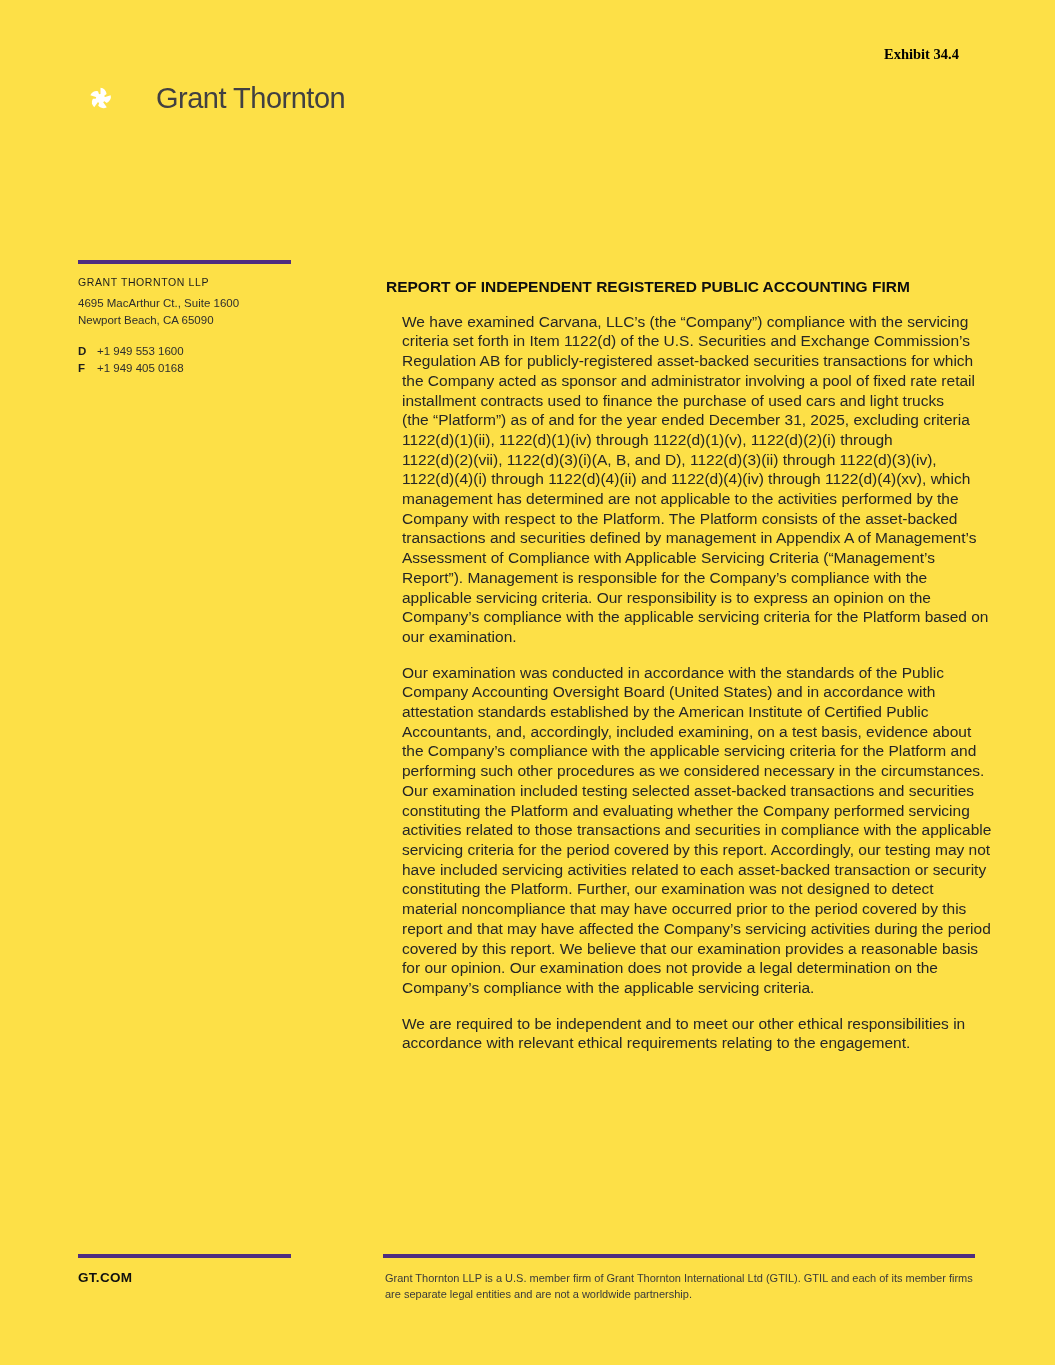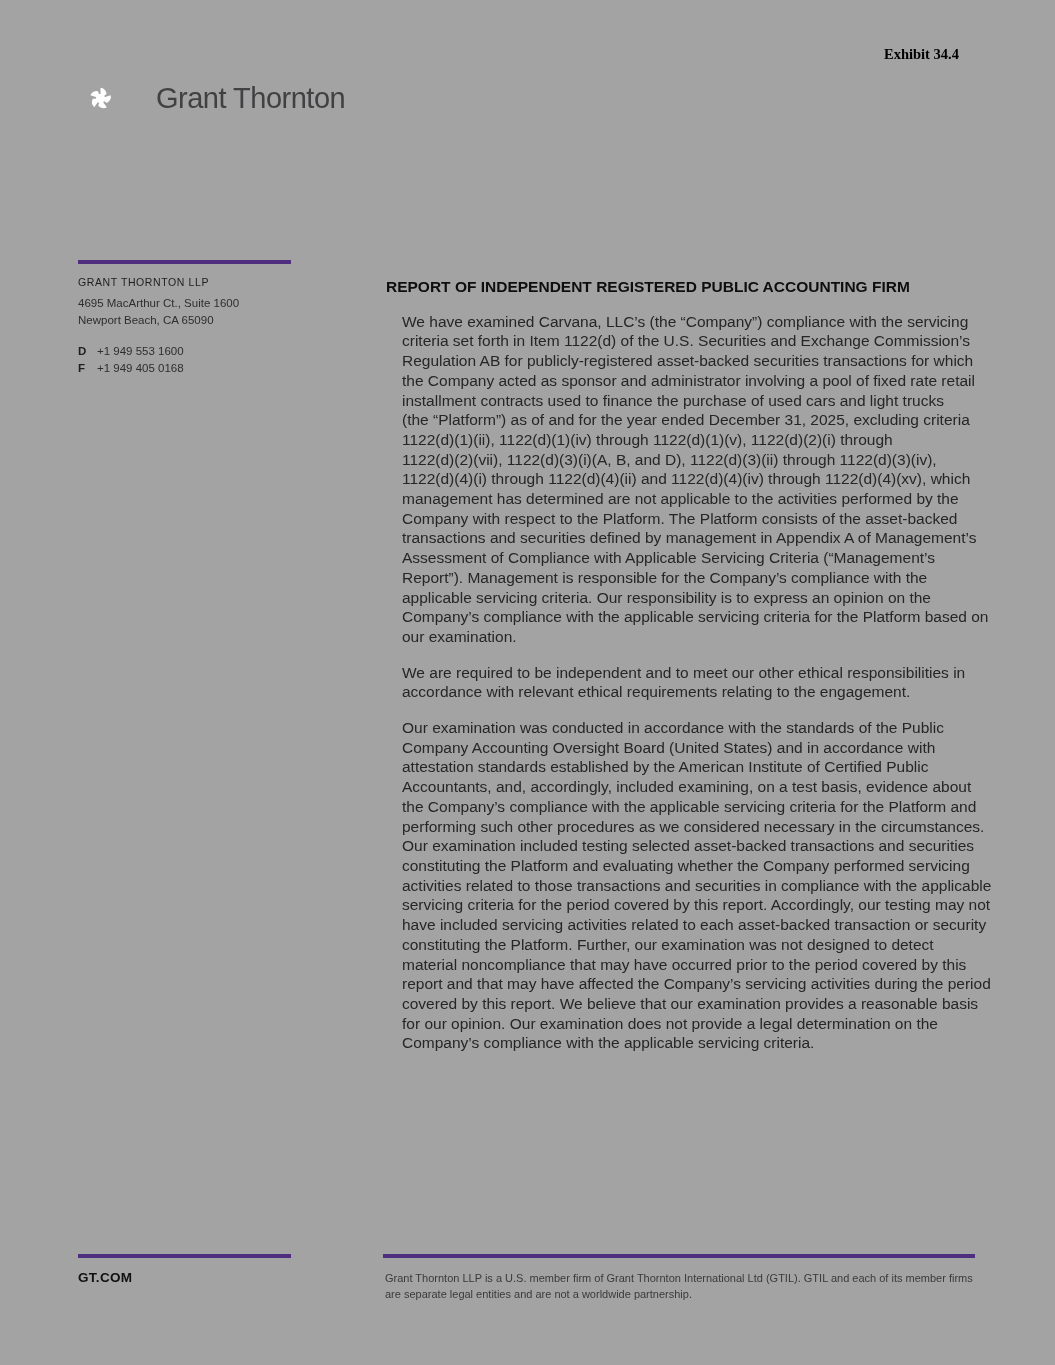--- a/index.html
+++ b/index.html
@@ -3,21 +3,21 @@
 <meta charset="utf-8">
 <style>
   html, body { margin: 0; padding: 0; background: #ffffff; }
   body {
     width: 1055px; height: 1365px;
     font-family: "Liberation Sans", sans-serif;
     color: #262626;
     position: relative;
     overflow: hidden;
   }
-  .page { position: relative; width: 1055px; height: 1365px; background: #a3a3a3; }
+  .page { position: relative; width: 1055px; height: 1365px; background: #fde047; }
 
   
   .exhibit {
     position: absolute; left: 884px; top: 46px;
     font-family: "Liberation Serif", serif;
     font-weight: bold; font-size: 14.5px; color: #000000;
   }
 
   
   .logo { position: absolute; left: 80px; top: 78px; display: flex; align-items: center; gap: 26px; }
@@ -137,39 +137,39 @@
 1122(d)(2)(vii), 1122(d)(3)(i)(A, B, and D), 1122(d)(3)(ii) through 1122(d)(3)(iv),
 1122(d)(4)(i) through 1122(d)(4)(ii) and 1122(d)(4)(iv) through 1122(d)(4)(xv), which
 management has determined are not applicable to the activities performed by the
 Company with respect to the Platform. The Platform consists of the asset-backed
 transactions and securities defined by management in Appendix A of Management’s
 Assessment of Compliance with Applicable Servicing Criteria (“Management’s
 Report”). Management is responsible for the Company’s compliance with the
 applicable servicing criteria. Our responsibility is to express an opinion on the
 Company’s compliance with the applicable servicing criteria for the Platform based on
 our examination.</p>
-    <p class="para para-next">We are required to be independent and to meet our other ethical responsibilities in
-accordance with relevant ethical requirements relating to the engagement.</p>
     <p class="para para-next">Our examination was conducted in accordance with the standards of the Public
 Company Accounting Oversight Board (United States) and in accordance with
 attestation standards established by the American Institute of Certified Public
 Accountants, and, accordingly, included examining, on a test basis, evidence about
 the Company’s compliance with the applicable servicing criteria for the Platform and
 performing such other procedures as we considered necessary in the circumstances.
 Our examination included testing selected asset-backed transactions and securities
 constituting the Platform and evaluating whether the Company performed servicing
 activities related to those transactions and securities in compliance with the applicable
 servicing criteria for the period covered by this report. Accordingly, our testing may not
 have included servicing activities related to each asset-backed transaction or security
 constituting the Platform. Further, our examination was not designed to detect
 material noncompliance that may have occurred prior to the period covered by this
 report and that may have affected the Company’s servicing activities during the period
 covered by this report. We believe that our examination provides a reasonable basis
 for our opinion. Our examination does not provide a legal determination on the
 Company’s compliance with the applicable servicing criteria.</p>
+    <p class="para para-next">We are required to be independent and to meet our other ethical responsibilities in
+accordance with relevant ethical requirements relating to the engagement.</p>
   </div>
 
   <div class="rule rule-footer-left"></div>
   <div class="rule rule-footer-right"></div>
   <div class="footer-site">GT.COM</div>
   <div class="footer-disclaimer">Grant Thornton LLP is a U.S. member firm of Grant Thornton International Ltd (GTIL). GTIL and each of its member firms
 are separate legal entities and are not a worldwide partnership.</div>
 
 </div>
 

